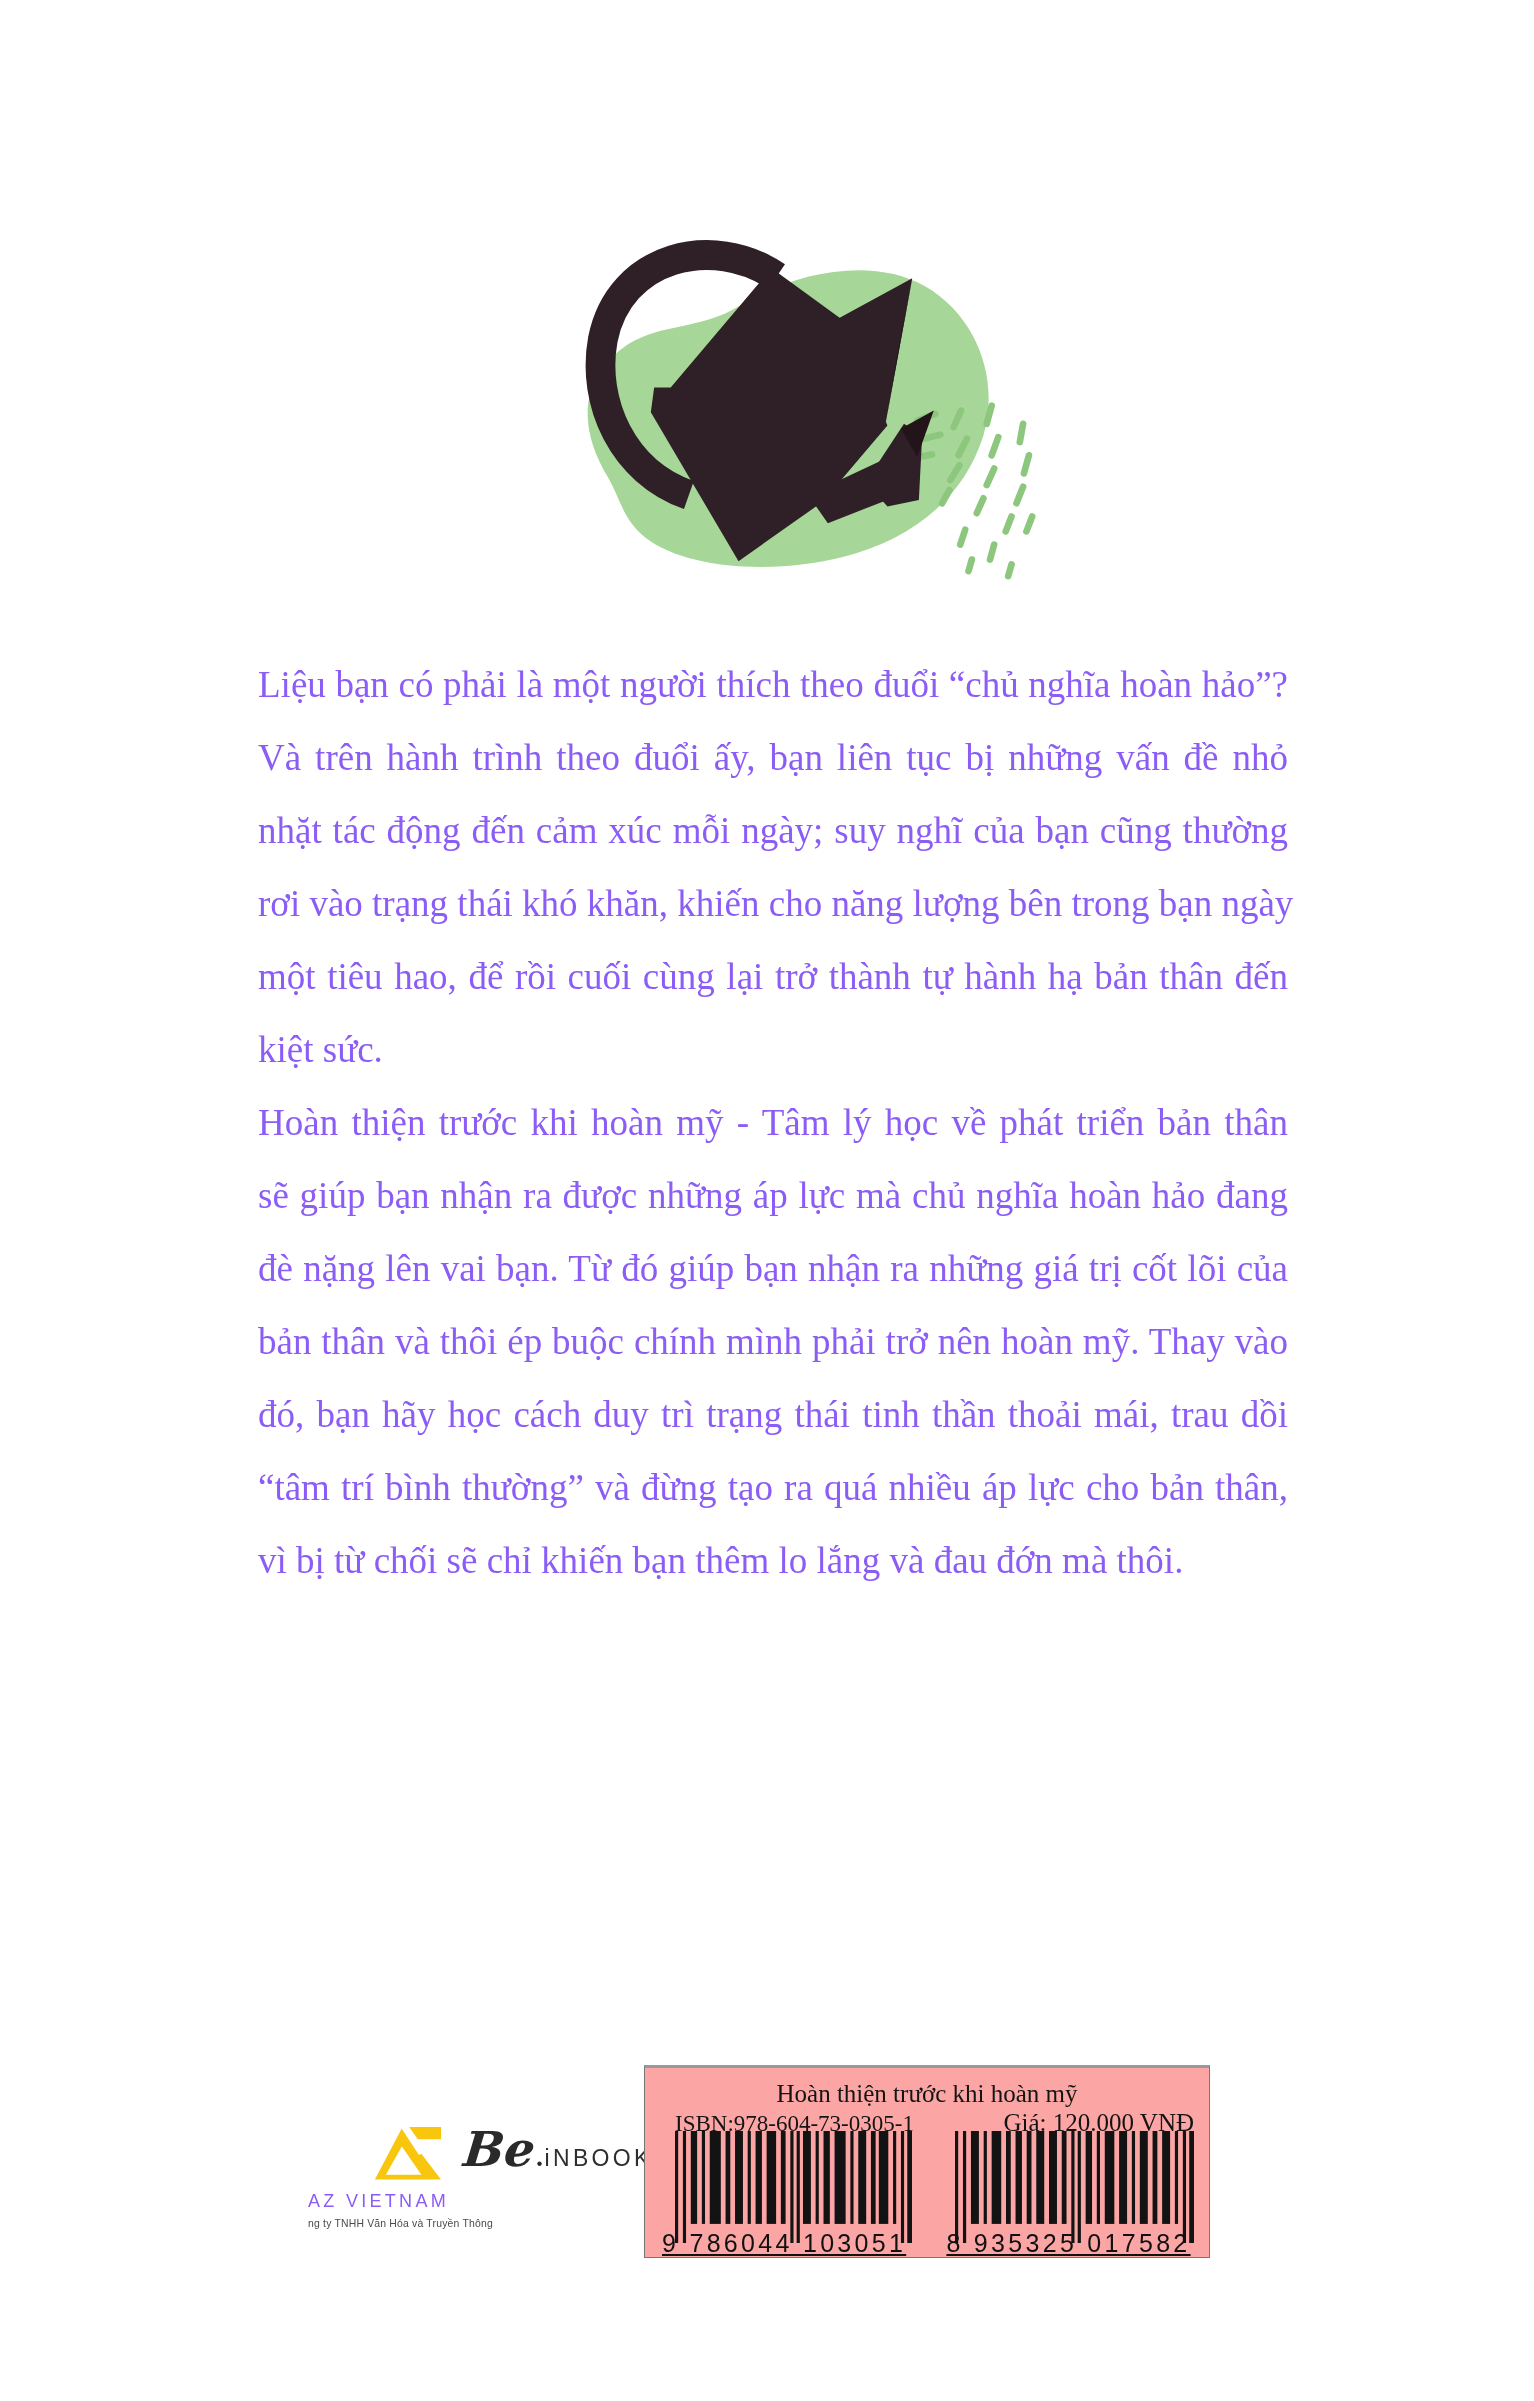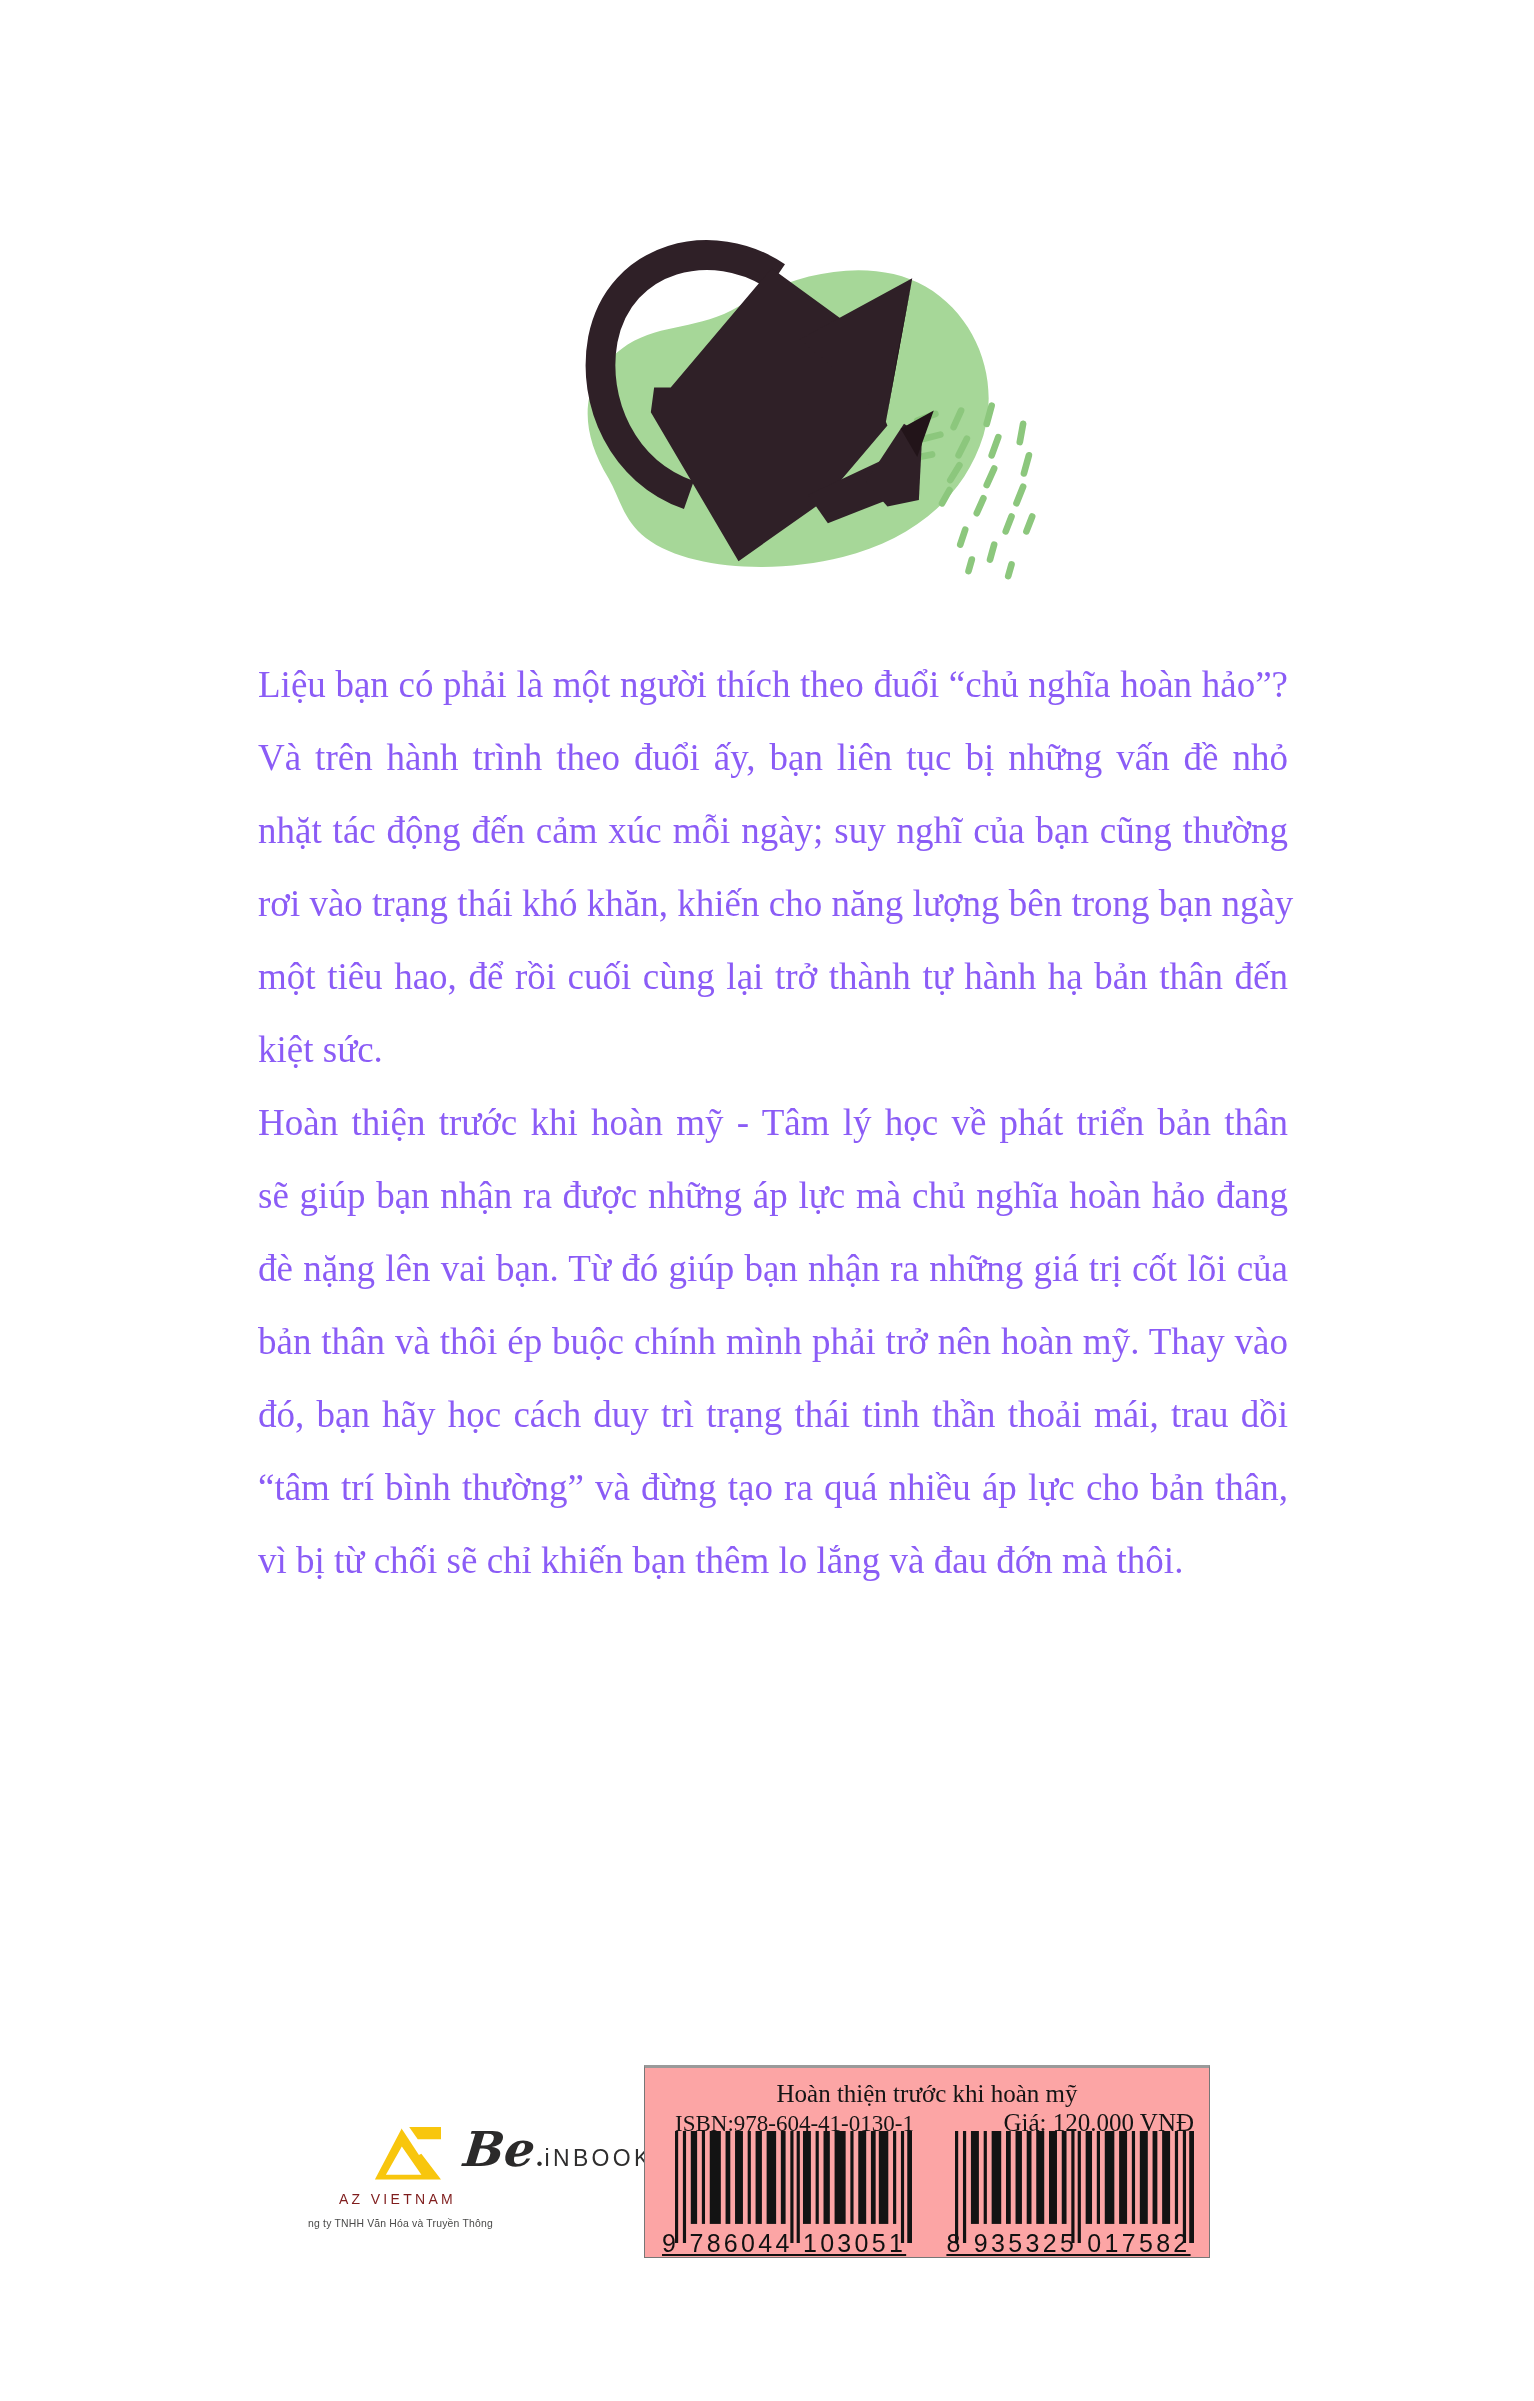--- a/index.html
+++ b/index.html
@@ -19,23 +19,23 @@
     height:73px;line-height:73px;font-size:37px;
     text-align:justify;text-align-last:justify;
     white-space:nowrap;color:#8b5cf6;
   }
   .line.last{text-align-last:left;}
   .line.italic{}
 
   
   #az-logo{left:370px;top:2117px;width:71px;height:75px;}
   #az-name{
-    left:308px;top:2191px;width:179px;text-align:center;
+    left:308px;top:2191px;width:179px;
     font-family:"Liberation Sans","DejaVu Sans",sans-serif;
-    font-size:14px;letter-spacing:3.3px;color:#7f1d1d;white-space:nowrap;
+    font-size:18px;letter-spacing:3.3px;color:#8b5cf6;white-space:nowrap;
   }
   #az-company{
     left:308px;top:2218px;width:179px;text-align:center;
     font-family:"Liberation Sans","DejaVu Sans",sans-serif;
     font-size:10.4px;letter-spacing:0.2px;color:#4a4a49;white-space:nowrap;
   }
   #brand{left:464px;top:2125px;display:flex;align-items:baseline;color:#2b2a2a;}
   #brand .script{
     font-family:"DejaVu Serif",serif;font-style:italic;font-weight:bold;
     font-size:48px;transform:skewX(-6deg);line-height:1;
@@ -153,21 +153,21 @@
 <div id="az-company" class="abs">ng ty TNHH Văn Hóa và Truyền Thông</div>
 
 <div id="brand" class="abs">
   <span class="script">Be</span>
   <span class="dot">.</span>
   <span class="caps">iNBOOKS</span>
 </div>
 
 <div id="barcode-box" class="abs">
   <div id="bb-title" class="abs">Hoàn thiện trước khi hoàn mỹ</div>
-  <div id="bb-isbn" class="abs">ISBN:978-604-41-0130-1</div>
+  <div id="bb-isbn" class="abs">ISBN:978-604-73-0305-1</div>
   <div id="bb-price" class="abs">Giá: 120.000 VNĐ</div>
 
   <svg id="bars-left" class="abs bars" viewBox="0 0 300 135" preserveAspectRatio="none" aria-hidden="true">
     <g fill="#131313">
       <rect x="0" y="0" width="4" height="135"></rect>
         <rect x="10" y="0" width="4" height="135"></rect>
       <rect x="20" y="0" width="8" height="112"></rect>
         <rect x="34" y="0" width="4" height="112"></rect>
       <rect x="44" y="0" width="14" height="112"></rect>
         <rect x="64" y="0" width="6" height="112"></rect>

